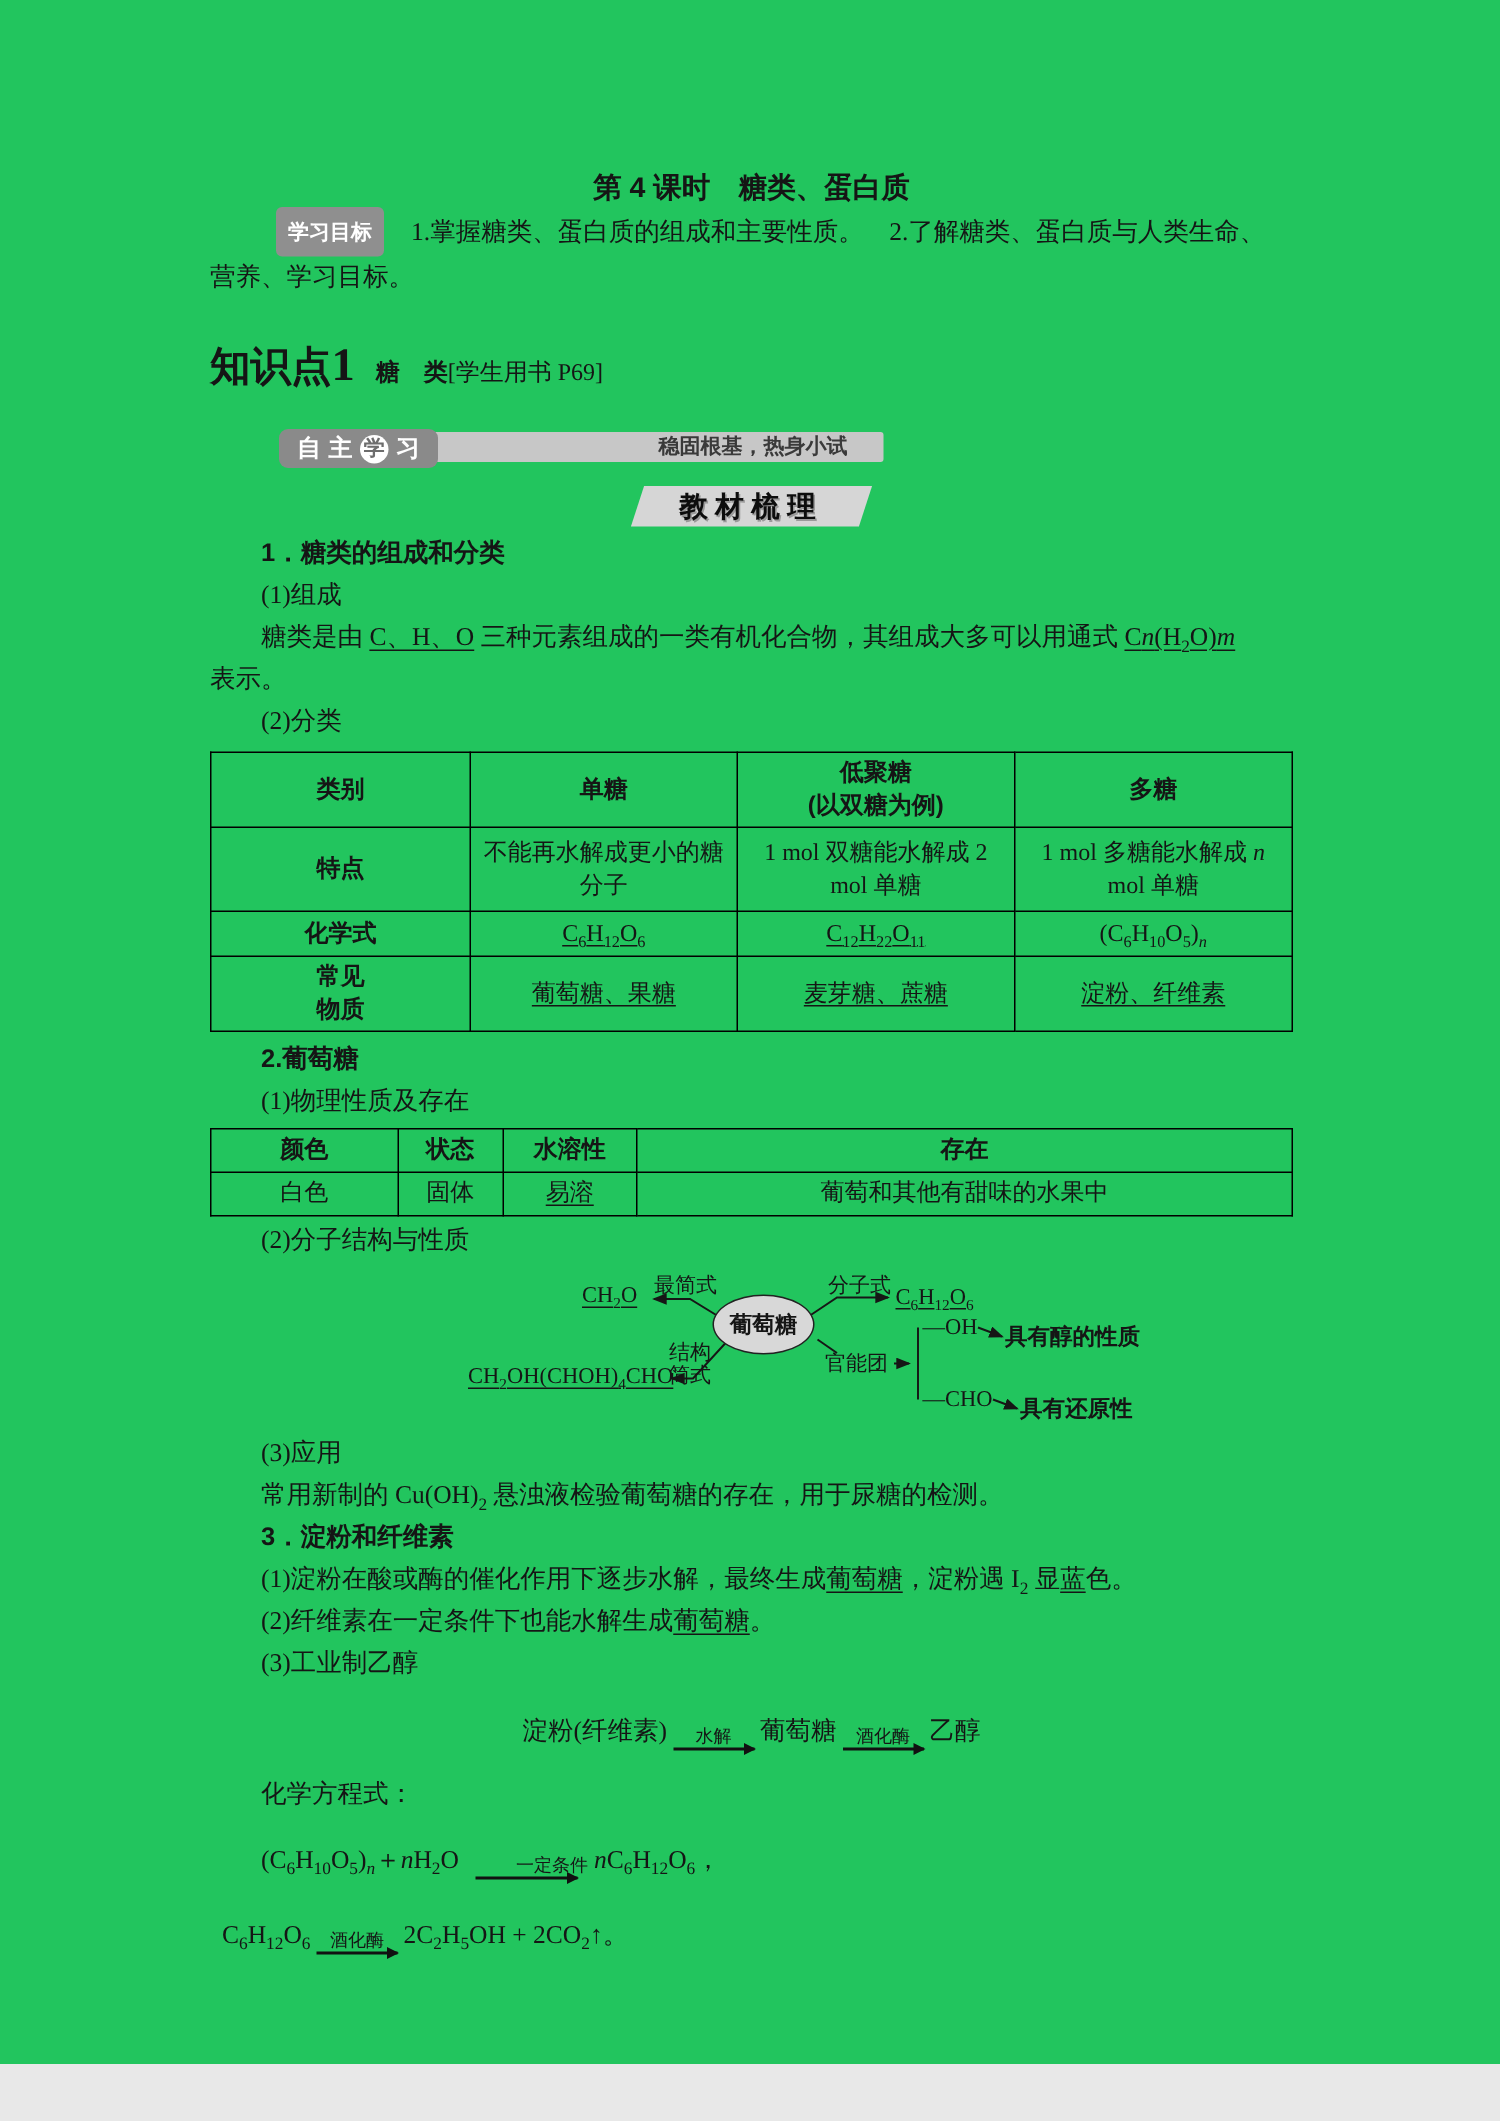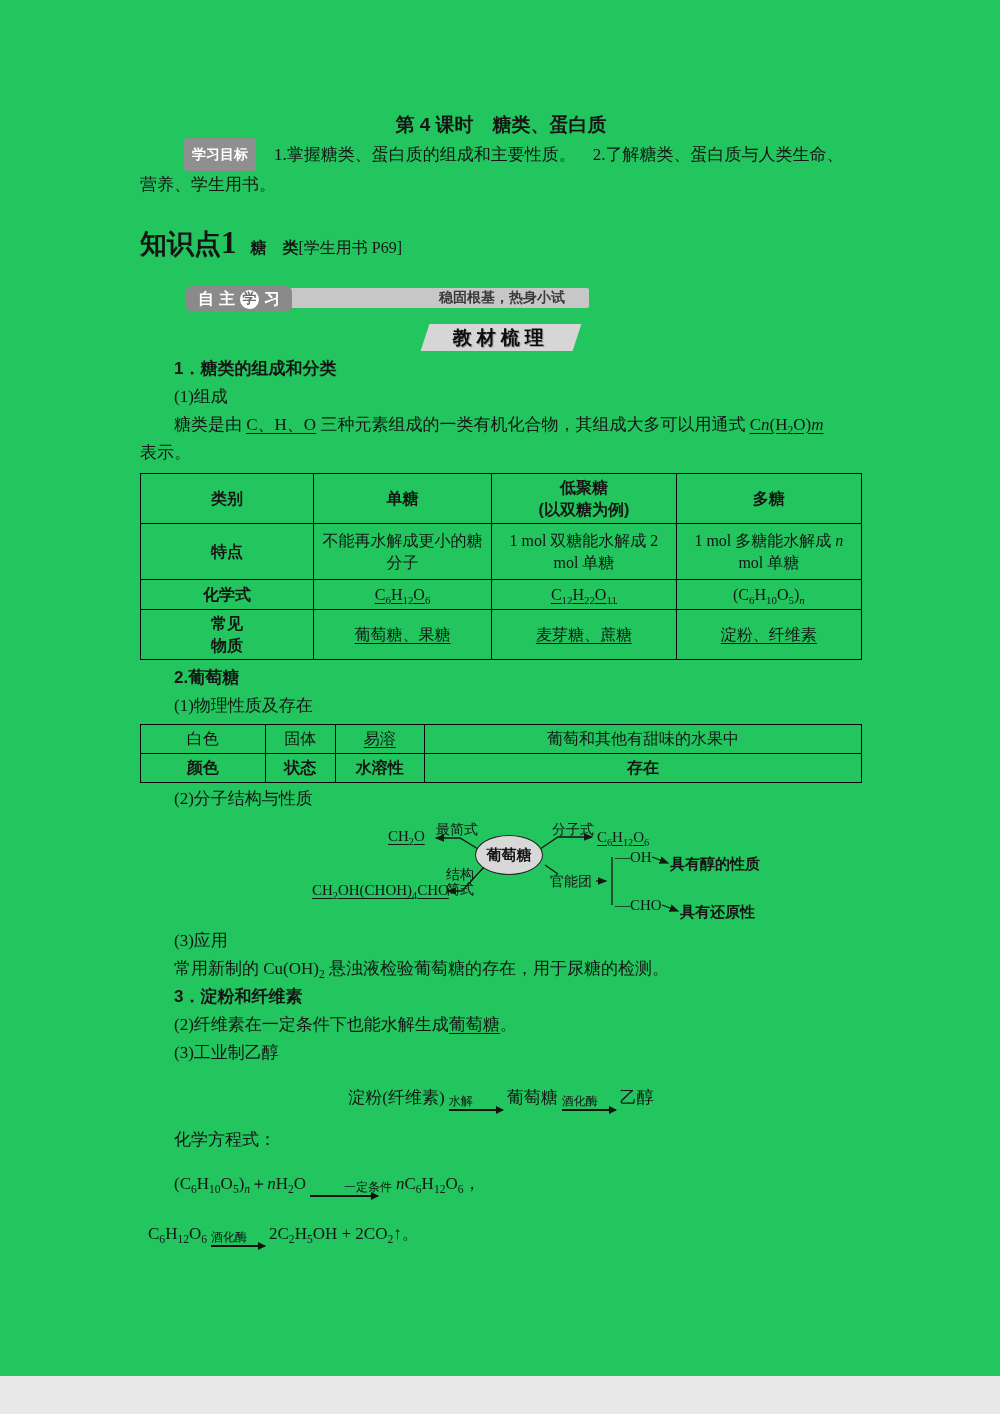--- a/index.html
+++ b/index.html
@@ -79,42 +79,42 @@
   .diagram svg { position:absolute; left:0; top:0; }
   .dg { position:absolute; white-space:nowrap; line-height:18px; }
   .dg-ellipse { position:absolute; left:163px; top:14px; width:68px; height:40px;
     background:#d8d8d8; border:1.4px solid #222; border-radius:50%;
     display:flex; align-items:center; justify-content:center;
     font-family:"Liberation Sans","DejaVu Sans",sans-serif; font-weight:bold; font-size:15px; }
   .dg-lbl { font-size:14px; }
   .dg-prop { font-family:"Liberation Sans","DejaVu Sans",sans-serif; font-weight:bold; font-size:15px;text-align:center; }
 
   
-  .rxn { display:inline-flex; flex-direction:column; align-items:flex-start;
+  .rxn { display:inline-flex; flex-direction:column; align-items:center;
     margin:0 4px; vertical-align:-2px; }
   .rxn .cond { font-size:12px; line-height:13px; margin-bottom:1px;
     font-family:"Liberation Sans","DejaVu Sans",sans-serif; }
   .rxn .shaft { width:54px; height:1.6px; background:#111; position:relative; }
   .rxn .shaft::after { content:""; position:absolute; right:-1px; top:50%;
     transform:translateY(-50%); width:0; height:0;
     border-left:8px solid #111; border-top:4px solid transparent; border-bottom:4px solid transparent; }
   .rxn.wide .shaft { width:68px; }
   .flow-line { margin:16px 0 0 0; text-align:center; line-height:30px; }
   .eq-line { margin:0; line-height:30px; }
 </style>
 </head>
 <body>
 
 <div class="page">
   <div class="content">
 
     <h1 class="doc-title">第 4 课时　糖类、蛋白质</h1>
 
     <p class="line objectives-line1"><span class="objective-badge">学习目标</span><span>1.掌握糖类、蛋白质的组成和主要性质。　2.了解糖类、蛋白质与人类生命、</span></p>
-    <p class="line objectives-line2">营养、学生用书。</p>
+    <p class="line objectives-line2">营养、学习目标。</p>
 
     <div class="kp-row">
       <span class="kp-label">知识点</span><span class="kp-num">1</span><span class="kp-topic">糖　类</span><span class="kp-ref">[学生用书 P69]</span>
     </div>
 
     <div class="study-banner">
       <div class="study-left">
         <span class="study-char">自</span>
         <span class="study-char">主</span>
         <span class="study-char-circle">学</span>
@@ -126,20 +126,21 @@
     </div>
 
     <div class="material-banner">
       <span>教材梳理</span>
     </div>
 
     <p class="line ind bold-h">1．糖类的组成和分类</p>
     <p class="line ind">(1)组成</p>
     <p class="line ind">糖类是由 <span class="u">C、H、O</span> 三种元素组成的一类有机化合物，其组成大多可以用通式 <span class="u">C<i>n</i>(H<sub>2</sub>O)<i>m</i></span></p>
     <p class="line">表示。</p>
+    <p class="line ind">(2)分类</p>
 
     <table class="tbl1">
       <colgroup>
           <col class="c1">
           <col class="c2">
           <col class="c3">
           <col class="c4">
         </colgroup>
       <tbody>
           <tr class="r1">
@@ -180,30 +181,30 @@
 
     <table class="tbl2">
       <colgroup>
           <col class="c1">
           <col class="c2">
           <col class="c3">
           <col class="c4">
         </colgroup>
       <tbody>
           <tr>
+        <td class="lbl">颜色</td>
+        <td class="lbl">状态</td>
+        <td class="lbl">水溶性</td>
+        <td class="lbl">存在</td>
+      </tr>
+      <tr>
         <td>白色</td>
         <td>固体</td>
         <td><span class="u">易溶</span></td>
         <td>葡萄和其他有甜味的水果中</td>
-      </tr>
-      <tr>
-        <td class="lbl">颜色</td>
-        <td class="lbl">状态</td>
-        <td class="lbl">水溶性</td>
-        <td class="lbl">存在</td>
       </tr>
     </tbody>
       </table>
 
     <p class="line ind">(2)分子结构与性质</p>
 
     <div class="diagram">
       <svg width="490" height="100">
         <defs>
           <marker id="ah" markerWidth="9" markerHeight="8" refX="6.5" refY="3" orient="auto">
@@ -232,20 +233,21 @@
       <span class="dg" style="left:303px; top:27px;">—OH</span>
       <span class="dg dg-prop" style="left:358px; top:34px;">具有醇的性质</span>
       <span class="dg" style="left:303px; top:75px;">—CHO</span>
       <span class="dg dg-prop" style="left:368px; top:82px;">具有还原性</span>
     </div>
 
     <p class="line ind">(3)应用</p>
     <p class="line ind">常用新制的 Cu(OH)<sub>2</sub> 悬浊液检验葡萄糖的存在，用于尿糖的检测。</p>
 
     <p class="line ind bold-h">3．淀粉和纤维素</p>
+    <p class="line ind">(1)淀粉在酸或酶的催化作用下逐步水解，最终生成<span class="u">葡萄糖</span>，淀粉遇 I<sub>2</sub> 显<span class="u">蓝</span>色。</p>
     <p class="line ind">(2)纤维素在一定条件下也能水解生成<span class="u">葡萄糖</span>。</p>
     <p class="line ind">(3)工业制乙醇</p>
 
     <p class="flow-line">
       <span>淀粉(纤维素)</span><span class="rxn">
           <span class="cond">水解</span>
           <span class="shaft"></span>
         </span><span>葡萄糖</span><span class="rxn">
           <span class="cond">酒化酶</span>
           <span class="shaft"></span>

